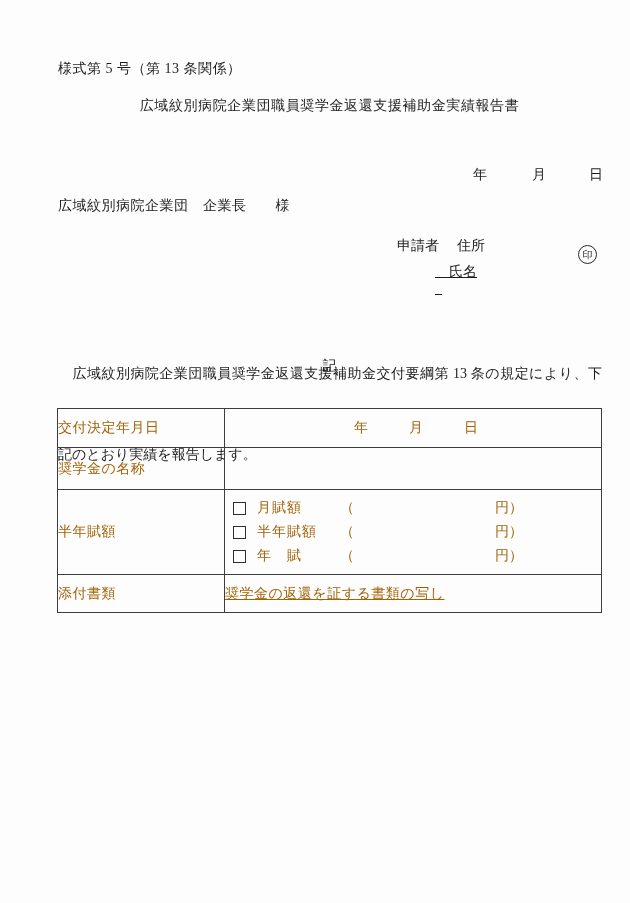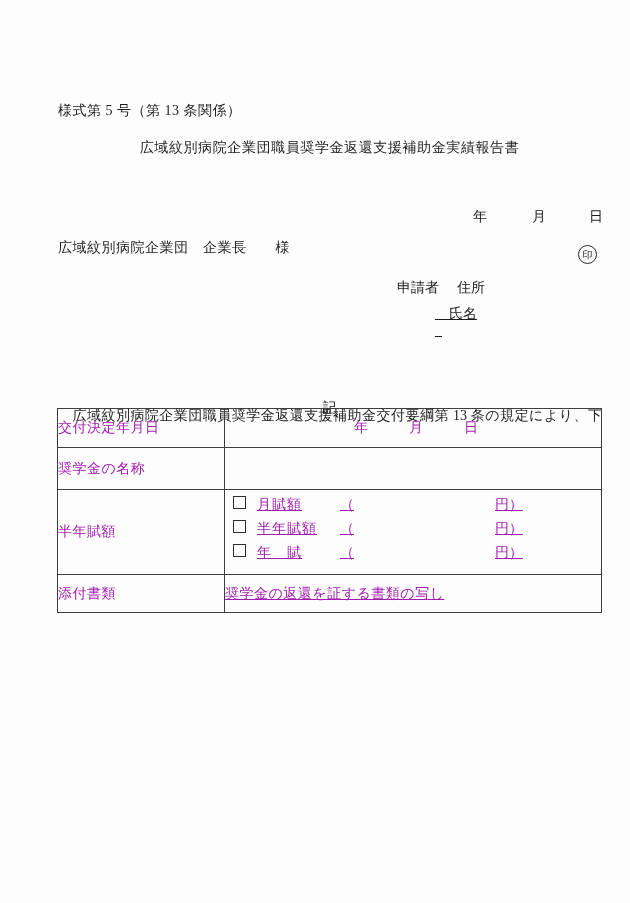--- a/index.html
+++ b/index.html
@@ -9,21 +9,21 @@
   }
   .page{
     position:relative;
     width:630px;height:903px;
     margin:0 auto;
     background:#fdfdfd;
     color:#1c1c1c;
     font-size:14px;
     overflow:hidden;
   }
-  .abs{position:absolute;white-space:pre;margin-top:42px;}
+  .abs{position:absolute;white-space:pre;}
   .form-number{left:58px;top:60px;letter-spacing:0.5px;}
   .doc-title{left:57px;top:97px;width:545px;text-align:center;letter-spacing:0.6px;}
   .date-line{left:58px;top:166px;width:544px;height:20px;}
   .date-line span{position:absolute;top:0;}
   .dl-year{left:415px;}
   .dl-month{left:474px;}
   .dl-day{left:531px;}
   .addressee{left:58px;top:197px;letter-spacing:0.5px;}
   .applicant-row1{left:383px;top:221px;}
   .applicant-addr{margin-left:18px;}
@@ -37,43 +37,42 @@
   }
   .body-par{left:58px;top:306px;width:544px;line-height:27px;}
   .body-line1{text-align:justify;text-align-last:justify;}
   .record-heading{left:57px;top:357px;width:545px;text-align:center;}
 
   table.form-table{
     position:absolute;left:57px;top:408px;
     width:545px;
     border-collapse:collapse;
     table-layout:fixed;
-    font-size:14px;color:#a21caf;
+    font-size:14px;color:#a16207;
   }
   .form-table td{
     border:1px solid #3d3d3d;
     vertical-align:middle;
     padding:0;
   }
   .col-label{width:166px;}
   .label-cell{padding-left:11px;letter-spacing:0.5px;}
   .row-1{height:39px;}
   .row-2{height:42px;margin-left:43px;}
   .row-3{height:84px;}
   .row-4{height:38px;}
   .value-cell{position:relative;}
   .date-cell span{position:absolute;top:50%;transform:translateY(-50%);}
   .dc-year{left:129px;}
   .dc-month{left:184px;}
   .dc-day{left:239px;}
   .options{padding:6px 0 6px 8px;}
   .option-line{
-    display:flex;align-items:flex-start;
+    display:flex;align-items:center;
     height:24px;
-    text-decoration:underline;
   }
   .checkbox{
     display:inline-block;
     width:11px;height:11px;
     border:1px solid #2e2e2e;
     margin-right:11px;
     flex:0 0 auto;
   }
   .opt-name{display:inline-block;width:83px;letter-spacing:1px;}
   .opt-open{display:inline-block;}
@@ -102,20 +101,21 @@
   <div class="abs addressee">広域紋別病院企業団　企業長　　様</div>
 
   <div class="abs applicant-row2">
     <span>氏名</span>
   </div>
 
   <div class="seal">印</div>
 
   <div class="abs body-par">
     <div class="body-line1">　広域紋別病院企業団職員奨学金返還支援補助金交付要綱第 13 条の規定により、下</div>
+    <div class="body-line2">記のとおり実績を報告します。</div>
   </div>
 
   <div class="abs record-heading">記</div>
 
   <table class="form-table">
     <tbody>
         <tr class="row-1">
       <td class="col-label label-cell">交付決定年月日</td>
       <td class="value-cell date-cell">
         <span class="dc-year">年</span>

